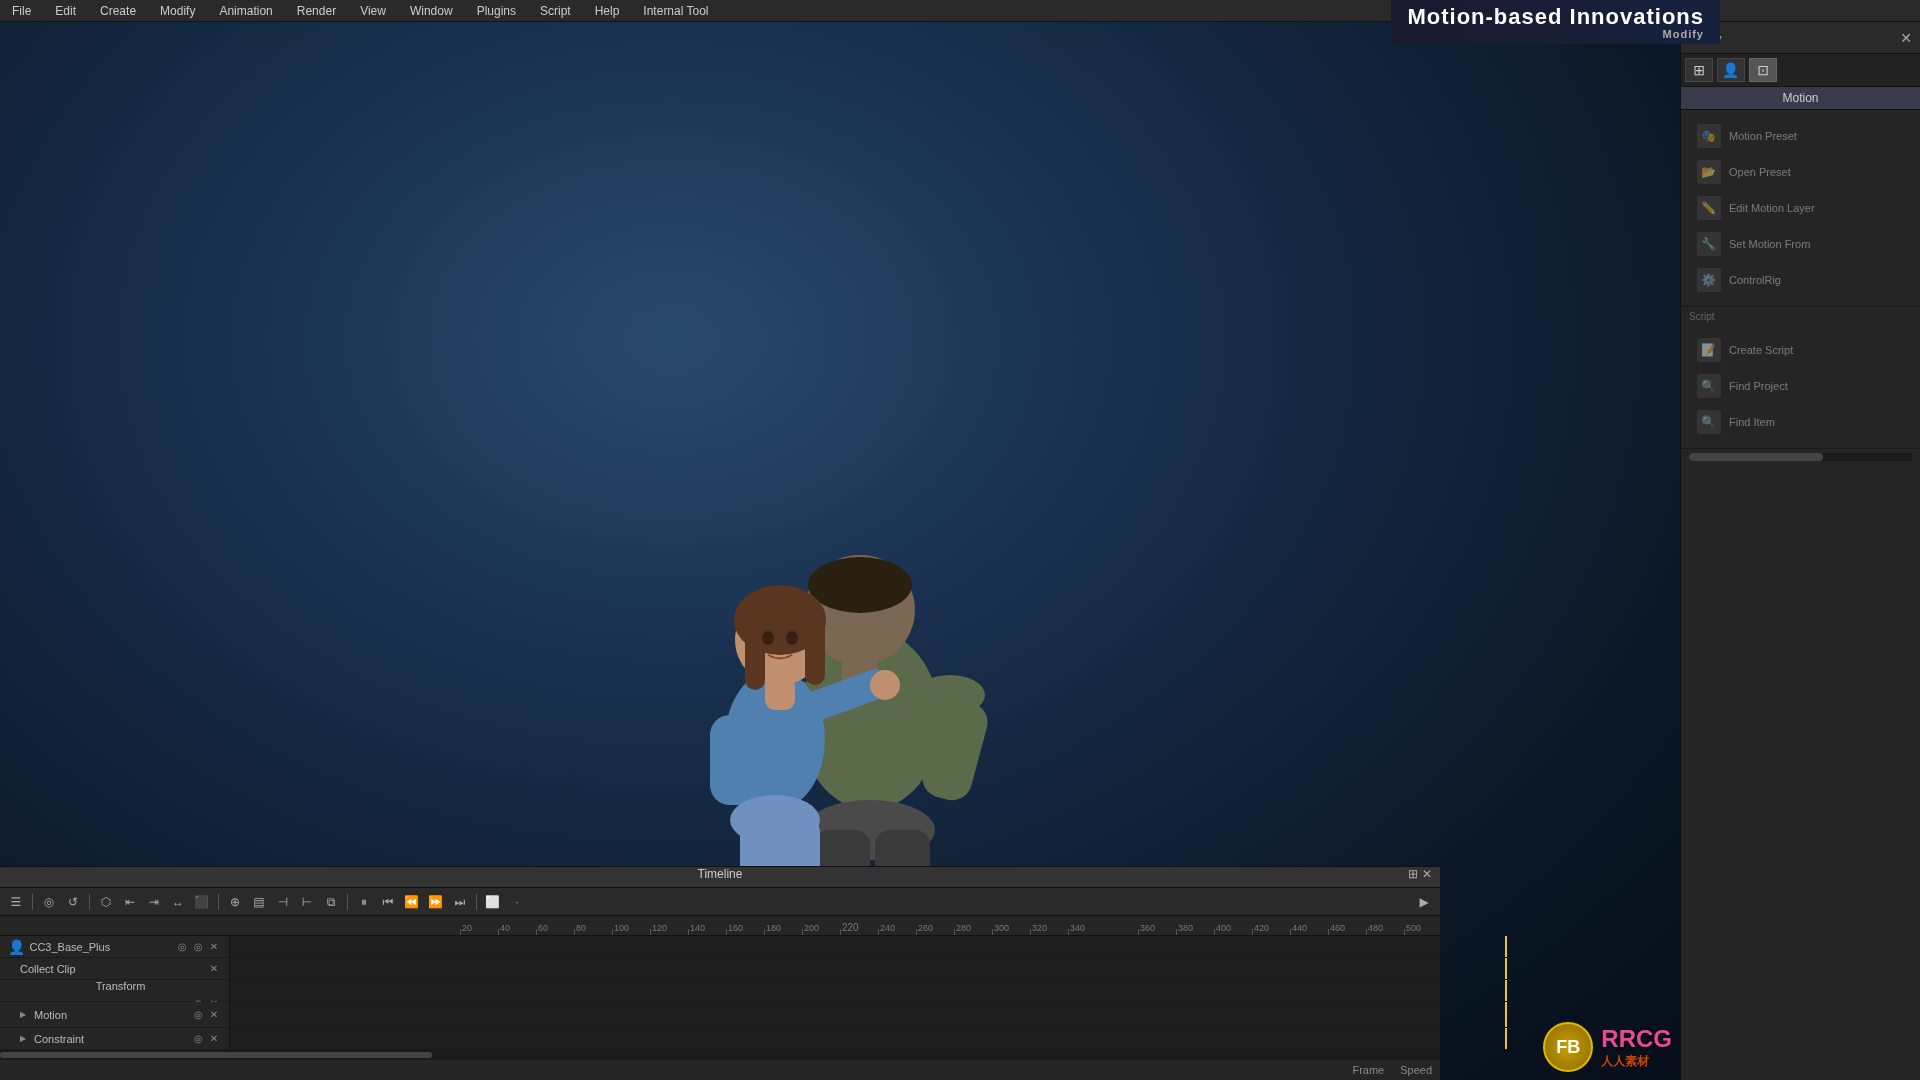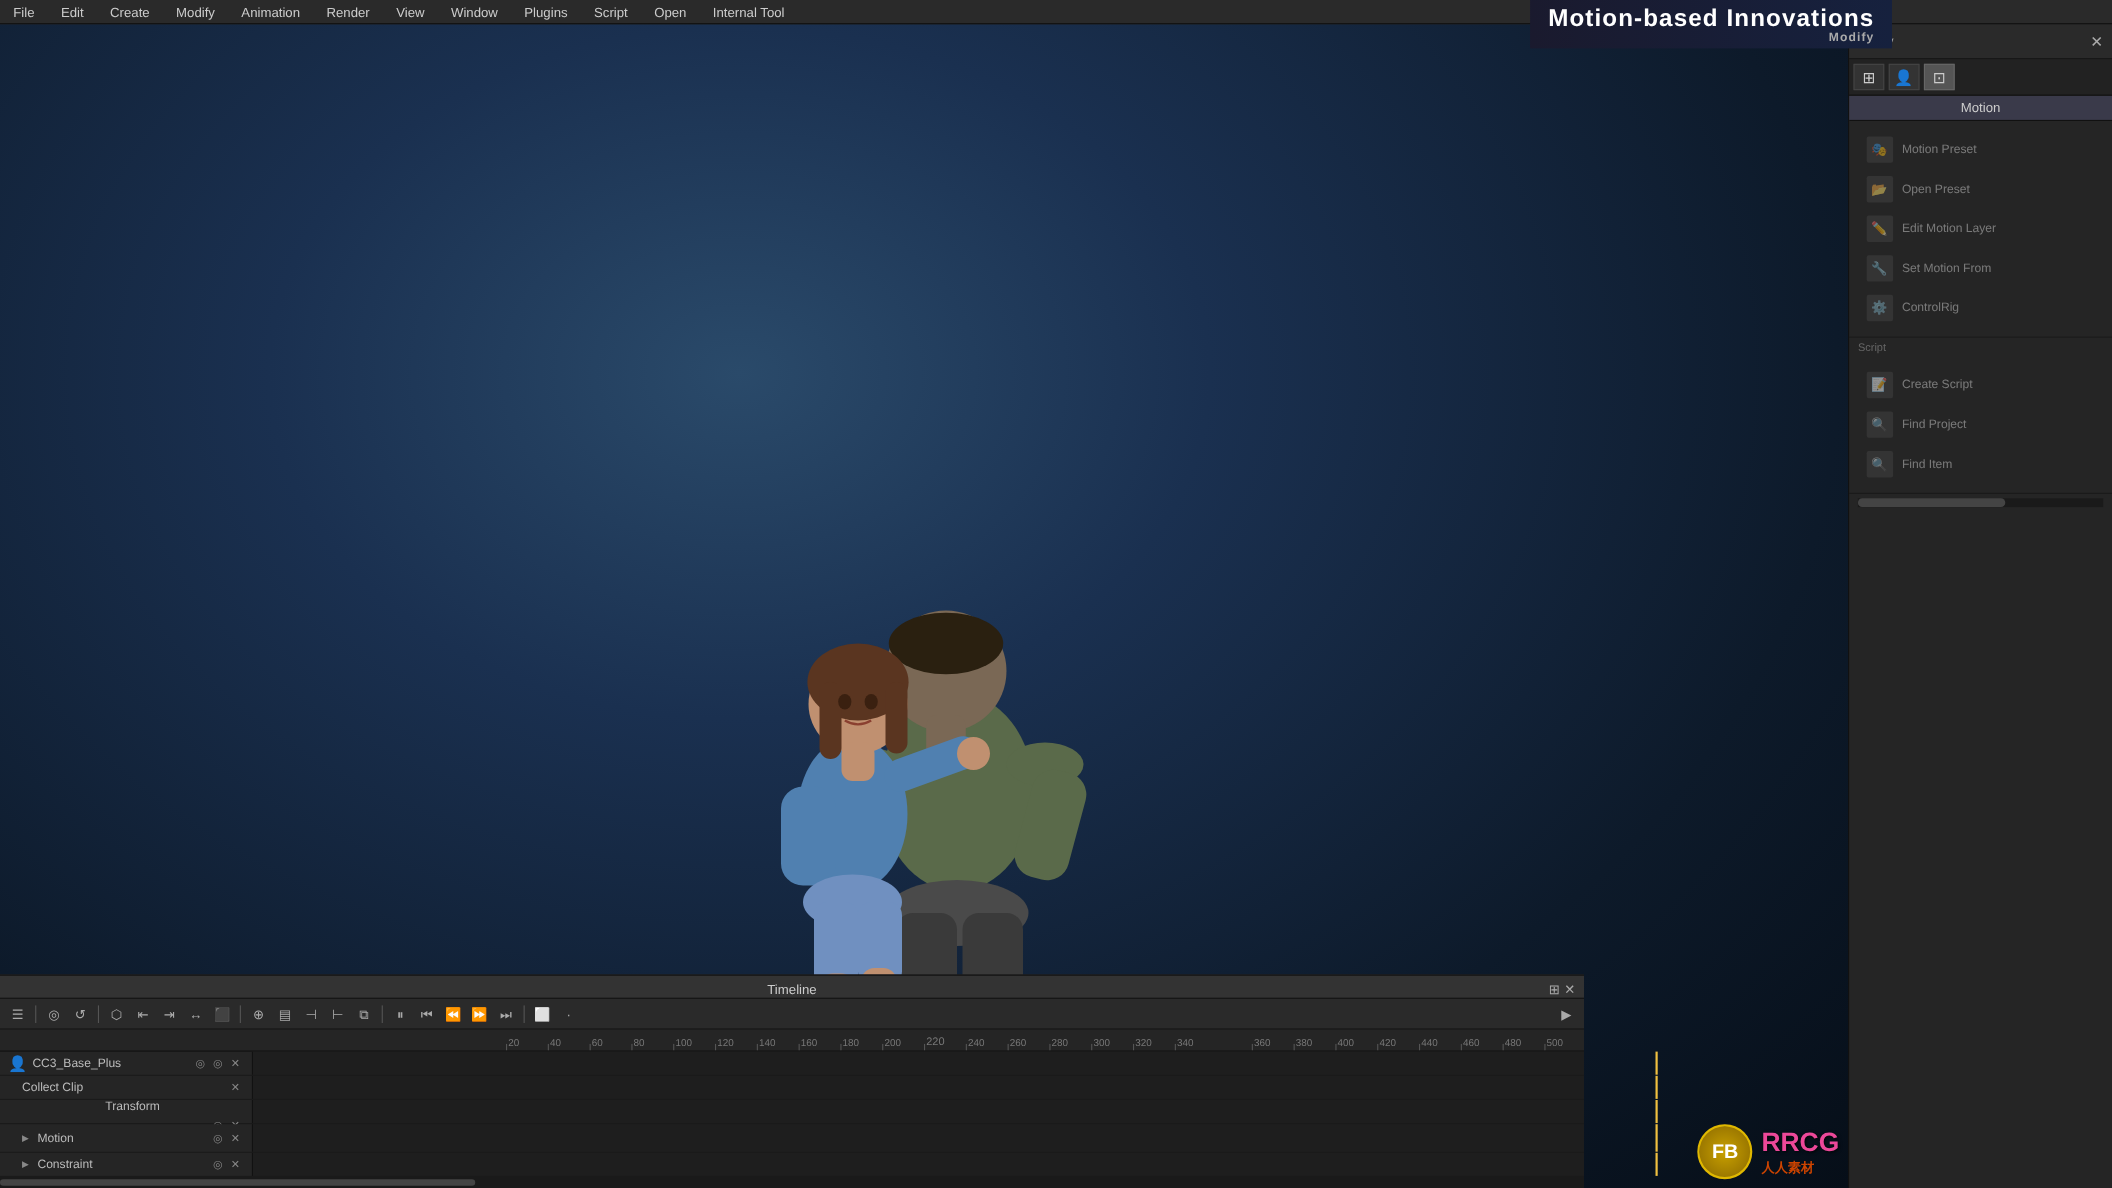--- a/index.html
+++ b/index.html
@@ -235,21 +235,21 @@
       left: 0;
       right: 240px;
       background: #1e1e1e;
       z-index: 50;
     }
 
     #timeline-header {
       height: 22px;
       background: #333;
       display: flex;
-      align-items: flex-end;
+      align-items: flex-start;
       justify-content: center;
       border-top: 1px solid #111;
       border-bottom: 1px solid #111;
       position: relative;
     }
 
     #timeline-header-label {
       font-size: 12px;
       color: #ccc;
     }
@@ -437,21 +437,21 @@
   <span class="menu-item">File</span>
   <span class="menu-item">Edit</span>
   <span class="menu-item">Create</span>
   <span class="menu-item">Modify</span>
   <span class="menu-item">Animation</span>
   <span class="menu-item">Render</span>
   <span class="menu-item">View</span>
   <span class="menu-item">Window</span>
   <span class="menu-item">Plugins</span>
   <span class="menu-item">Script</span>
-  <span class="menu-item">Open</span>
+  <span class="menu-item">Help</span>
   <span class="menu-item">Internal Tool</span>
 
   <div id="branding">
     <div>Motion-based Innovations</div>
     <div id="branding-sub">Modify</div>
   </div>
 </div>
 
 <div id="main-layout">
 
@@ -651,20 +651,24 @@
           <div class="track-content">
             <div style="position:absolute;left:1275px;top:0;width:2px;height:100%;background:#f0c040;"></div>
           </div>
         </div>
       </div>
 
       <div id="bottom-scroll">
         <div id="bottom-scroll-thumb"></div>
       </div>
 
+      <div id="frame-speed-bar">
+        <span>Frame</span>
+        <span>Speed</span>
+      </div>
     </div>
 
     <div id="watermark">
       <div id="watermark-logo">FB</div>
       <div>
         <div id="watermark-text">RRCG</div>
         <div style="font-size:12px;color:#cc4400;font-weight:bold;">人人素材</div>
       </div>
     </div>
   </div>

